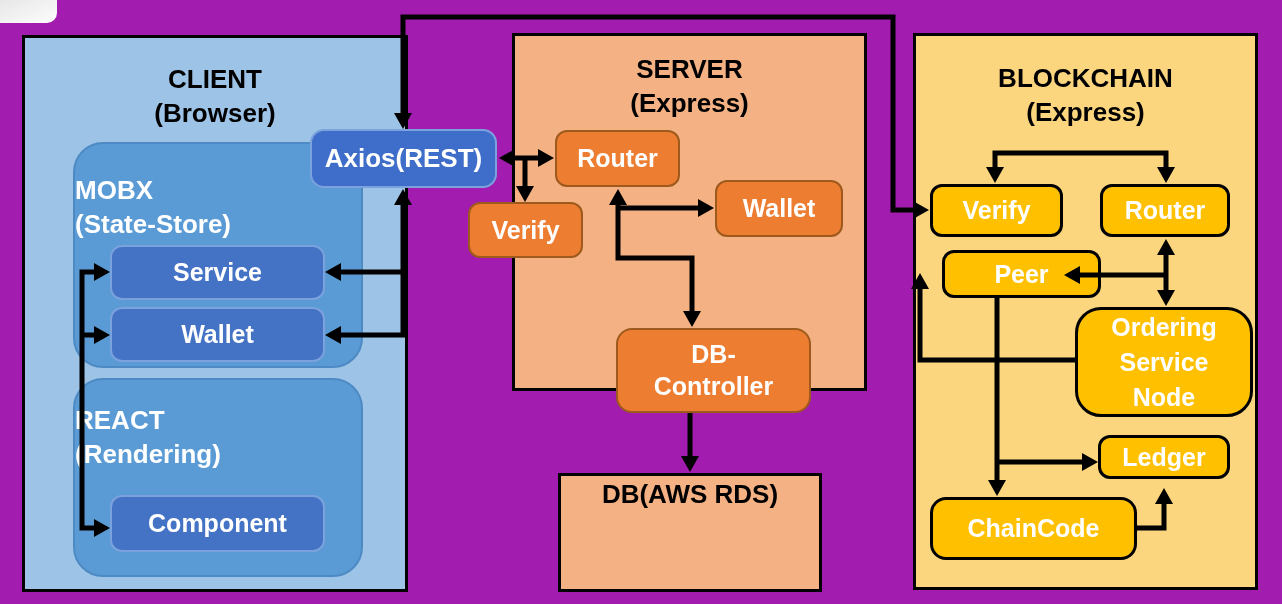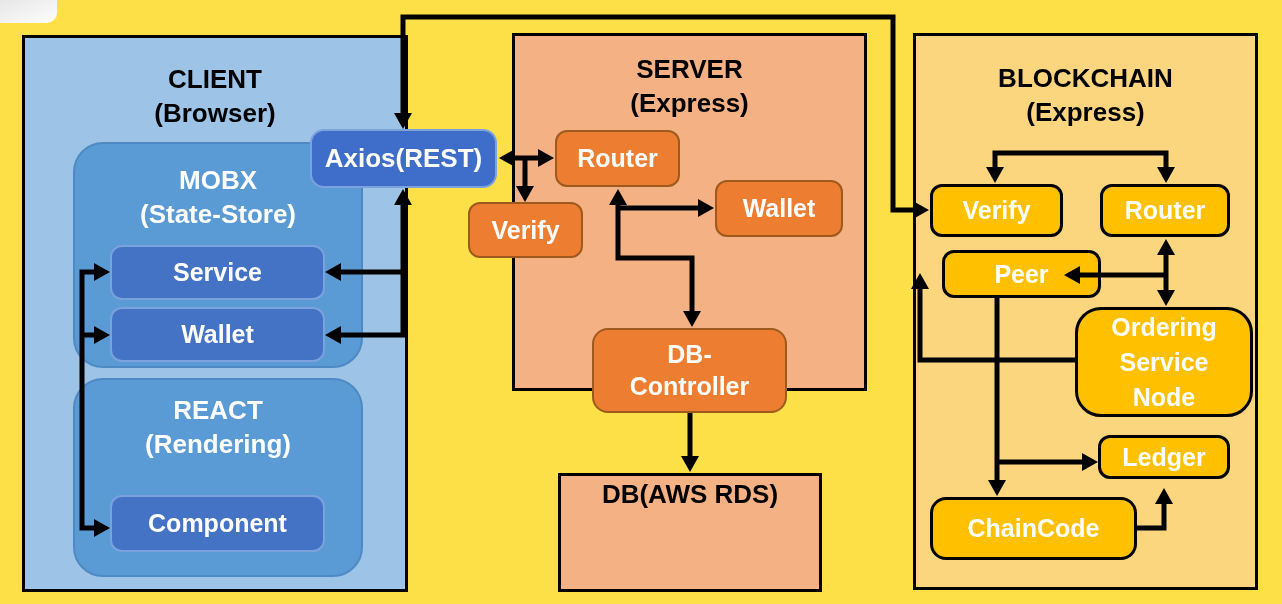--- a/index.html
+++ b/index.html
@@ -1,51 +1,51 @@
 <!DOCTYPE html>
 <html style="--client-bg: #9DC3E6; --client-group: #5B9BD5; --client-node: #4472C4; --axios-node: #3E6EC9; --blue-node-border: #7BA2DC; --server-bg: #F4B183; --server-node: #ED7D31; --server-node-border: #9E5A1C; --blockchain-bg: #FBD67E; --blockchain-node: #FFC000; --arrow: #000000;"><head>
 <meta charset="utf-8">
 <style>
   html,body{margin:0;padding:0;background:#fff;}
-  .stage{position:relative;width:1282px;height:604px;background:#fde047;overflow:hidden;
+  .stage{position:relative;width:1282px;height:604px;background:#a21caf;overflow:hidden;
          font-family:"Liberation Sans",sans-serif;font-weight:bold;}
   .panel{position:absolute;border:3px solid #000;box-sizing:border-box;z-index:0;}
   #client{left:22px;top:35px;width:386px;height:557px;background:var(--client-bg);}
   #server{left:512px;top:33px;width:355px;height:358px;background:var(--server-bg);}
   #blockchain{left:913px;top:33px;width:345px;height:557px;background:var(--blockchain-bg);}
   #dbbox{left:558px;top:473px;width:264px;height:119px;background:var(--server-bg);
          display:flex;flex-direction:row;align-items:flex-start;justify-content:center;
          color:#000;font-size:26px;line-height:1.45;z-index:0;}
   .panel-title{position:absolute;left:0;right:0;text-align:center;color:#000;
                font-size:26px;line-height:1.32;}
   #client .panel-title{top:24px;}
   #server .panel-title{top:16px;}
   #blockchain .panel-title{top:25px;}
   .group{position:absolute;background:var(--client-group);border:2px solid #4d8ac4;
          border-radius:30px;box-sizing:border-box;z-index:1;}
   #mobx{left:73px;top:142px;width:290px;height:226px;}
   #react{left:73px;top:378px;width:290px;height:199px;}
-  .group-title{position:absolute;left:0;right:0;text-align:center;color:#fff;
-               font-size:26px;line-height:1.3;}
+  .group-title{position:absolute;left:0;right:0;text-align:left;color:#fff;
+               font-size:26px;line-height:1.3;margin-top:10px;}
   #mobx .group-title{top:20px;}
   #react .group-title{top:14px;}
   .node{position:absolute;display:flex;align-items:center;justify-content:center;
         color:#fff;font-size:25px;box-sizing:border-box;z-index:2;border-radius:12px;}
   .blue{background:var(--client-node);border:2px solid var(--blue-node-border);}
   .orange{background:var(--server-node);border:2px solid var(--server-node-border);}
   .gold{background:var(--blockchain-node);border:3px solid #000;}
   #svc{left:110px;top:245px;width:215px;height:55px;}
   #cwal{left:110px;top:307px;width:215px;height:55px;}
   #comp{left:110px;top:495px;width:215px;height:57px;}
   #axios{left:310px;top:129px;width:187px;height:59px;font-size:26px;border-radius:14px;
          background:var(--axios-node);border:2px solid var(--blue-node-border);}
   #srouter{left:555px;top:130px;width:125px;height:57px;}
   #sverify{left:468px;top:202px;width:115px;height:56px;}
   #swallet{left:715px;top:180px;width:128px;height:57px;}
-  #dbc{left:592px;top:328px;width:195px;height:85px;flex-direction:column;line-height:1.25;border-radius:16px;}
+  #dbc{left:616px;top:328px;width:195px;height:85px;flex-direction:column;line-height:1.25;border-radius:16px;}
   #bverify{left:930px;top:184px;width:133px;height:53px;}
   #brouter{left:1100px;top:184px;width:130px;height:53px;}
   #bpeer{left:930px;top:250px;width:159px;height:48px;margin-left:12px;}
   #bosn{left:1075px;top:307px;width:178px;height:110px;flex-direction:column;line-height:1.4;border-radius:26px;}
   #bledger{left:1098px;top:435px;width:132px;height:44px;}
   #bchain{left:930px;top:497px;width:207px;height:63px;border-radius:16px;}
   #corner{position:absolute;left:0;top:0;width:57px;height:23px;z-index:0;
           background:linear-gradient(to bottom right,#e7e7e7,#fdfdfd);border-radius:0 0 10px 0;}
   svg.wires{position:absolute;left:0;top:0;z-index:5;pointer-events:none;}
   .shaft{stroke:var(--arrow);stroke-width:5;fill:none;stroke-linejoin:miter;stroke-linecap:butt;}

